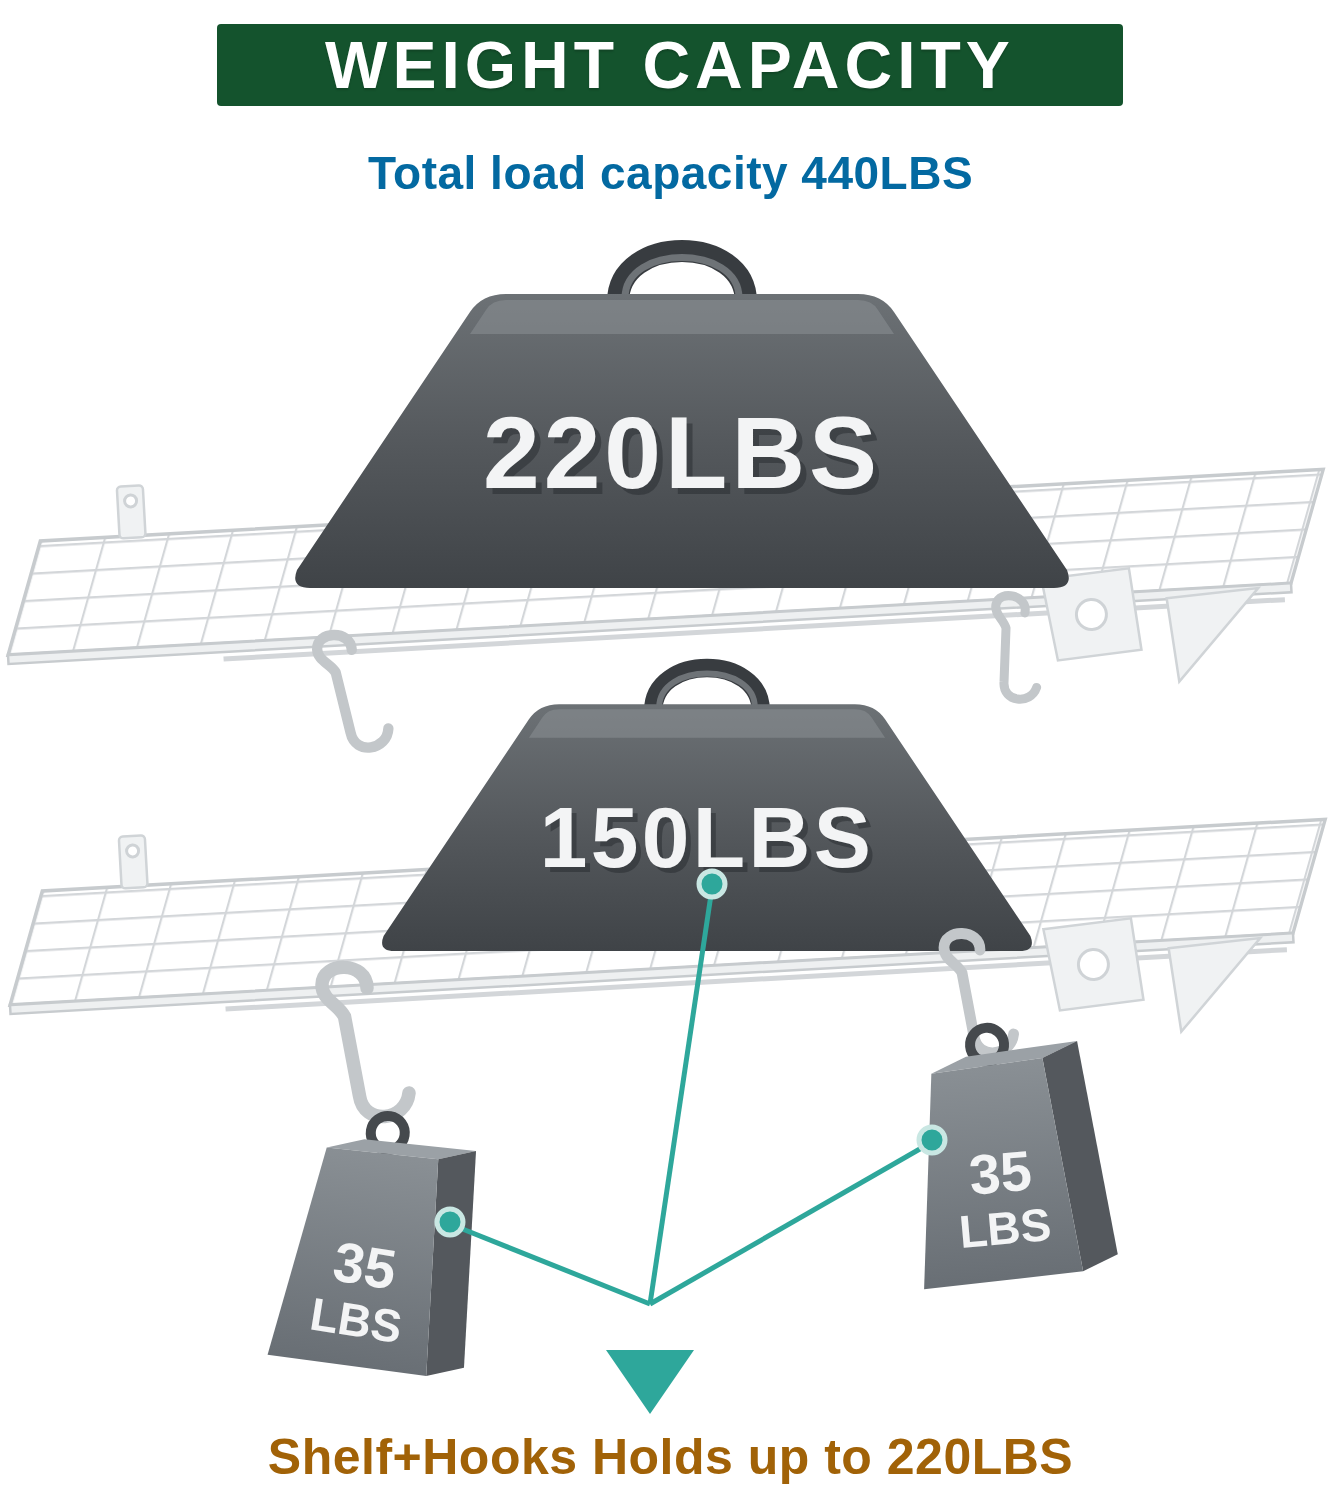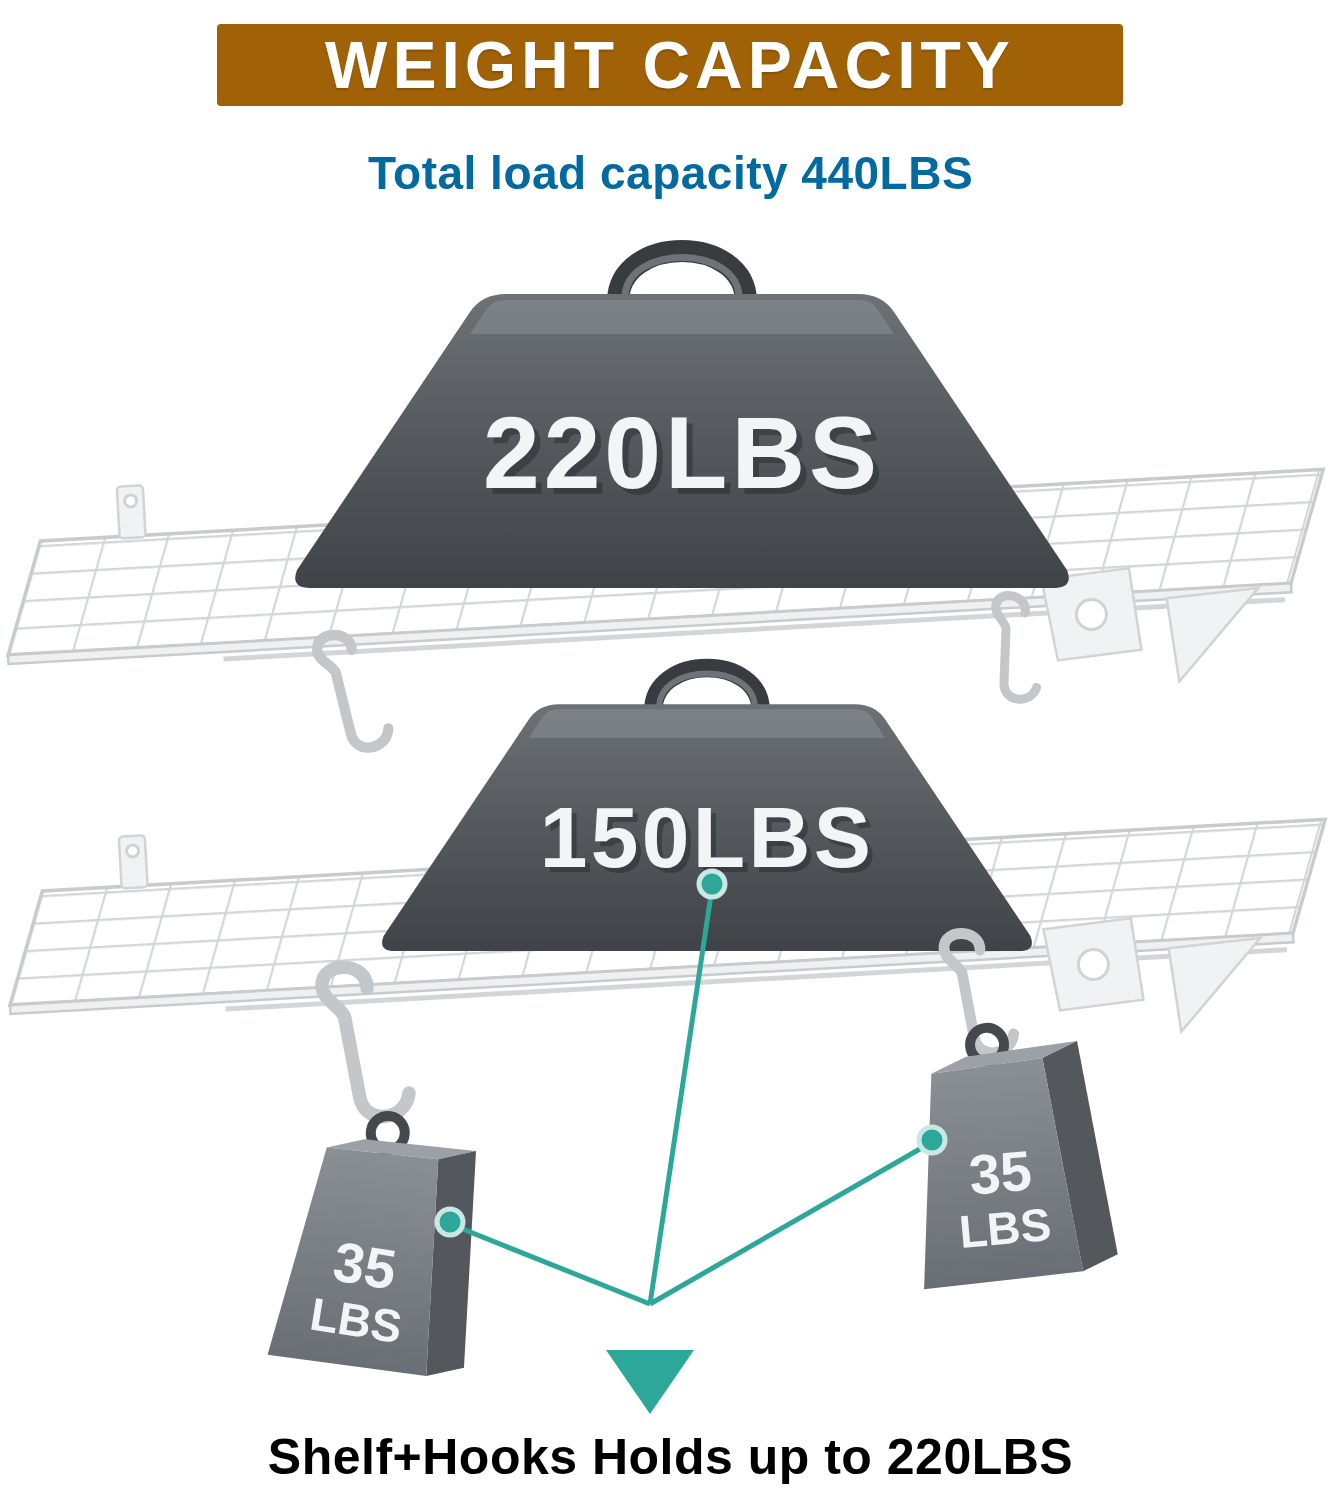--- a/index.html
+++ b/index.html
@@ -3,35 +3,35 @@
 <meta charset="utf-8">
 <style>
   html,body { margin:0; padding:0; background:#ffffff; }
   .stage {
     position:relative; width:1341px; height:1500px; margin:0 auto;
     background:#ffffff; overflow:hidden;
     font-family:"Liberation Sans", sans-serif;
   }
   .banner {
     position:absolute; left:217px; top:24px; width:906px; height:82px;
-    background:#a16207; border-radius:4px;
+    background:#14532d; border-radius:4px;
     display:flex; align-items:center; justify-content:center;
   }
   .banner span {
     color:#ffffff; font-size:66px; font-weight:800; letter-spacing:5px;
     text-shadow:0 2px 2px rgba(0,0,0,0.18); white-space:nowrap;
   }
   .subtitle {
     position:absolute; left:0; top:146px; width:100%;
     text-align:center; font-size:46px; font-weight:800; color:#0369a1;
     letter-spacing:0.5px;
   }
   .footer {
     position:absolute; left:0; top:1428px; width:100%;
-    text-align:center; font-size:50px; font-weight:800; color:#000000;
+    text-align:center; font-size:50px; font-weight:800; color:#a16207;
     letter-spacing:0.5px;
   }
   svg.scene { position:absolute; left:0; top:0; width:1341px; height:1500px; }
 
   .grid  { fill:url(#wiregrid); stroke:#c7cbce; stroke-width:3.5; }
   .rail  { fill:#eef0f1; stroke:#c7cbce; stroke-width:2.5; }
   .wire  { stroke:#d3d6d9; stroke-width:5; fill:none; }
   .plate { fill:#f0f2f3; stroke:#d0d4d7; stroke-width:2.5; }
   .hole  { fill:#ffffff; stroke:#cfd3d6; stroke-width:3; }
   .hook  { fill:none; stroke:#c3c7ca; stroke-width:9; stroke-linecap:round; }

